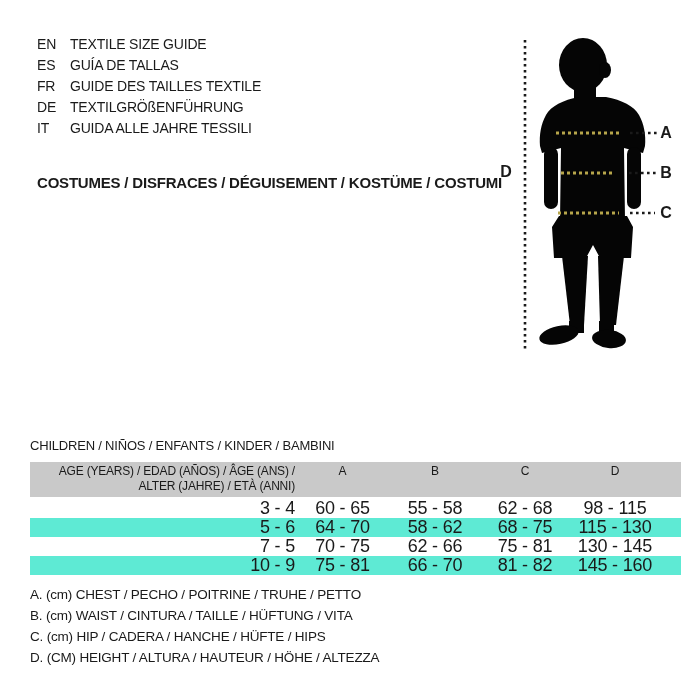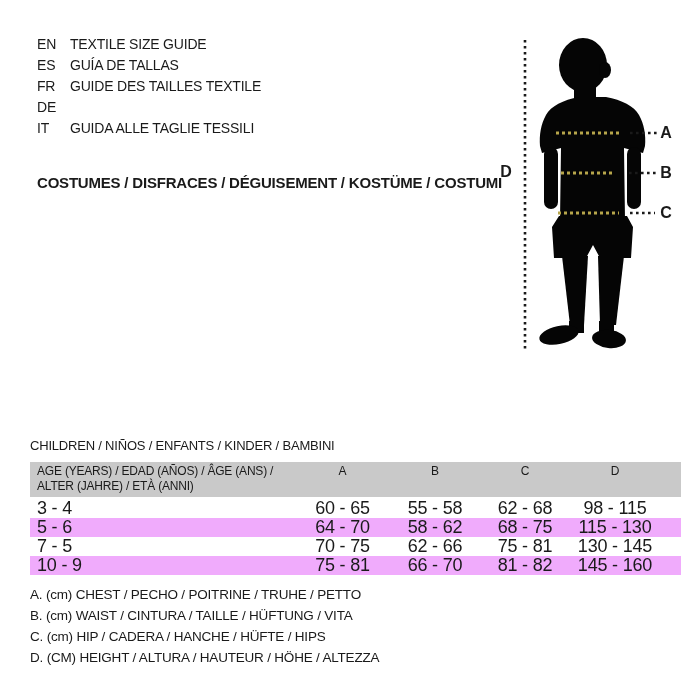--- a/index.html
+++ b/index.html
@@ -24,25 +24,25 @@
   .m-a{left:161px;top:99px;}
   .m-b{left:161px;top:139px;}
   .m-c{left:161px;top:179px;}
   .m-d{left:1px;top:138px;}
 
   
   .children-title{left:21px;top:438px;font-size:13px;line-height:16px;white-space:nowrap;}
   .size-table{left:21px;top:462px;width:651px;}
   .t-header{display:flex;background:#c9c9c9;border-bottom:2px solid #ffffff;
             padding-top:2px;padding-bottom:3px;font-size:12px;line-height:15px;}
-  .col-age{width:265px;padding-left:7px;box-sizing:border-box;}
+  .col-age{width:265px;padding-left:7px;box-sizing:border-box;text-align:right;}
   .colm{width:95px;text-align:center;}
   .colm2{width:90px;text-align:center;}
   .t-row{display:flex;height:19px;line-height:19px;font-size:18px;}
-  .t-row.alt{background:#f0abfc;}
+  .t-row.alt{background:#5eead4;}
 
   
   .legend{left:21px;top:584px;}
   .legend-line{height:21px;line-height:21px;font-size:13.5px;white-space:nowrap;}
 </style>
 </head>
 <body>
 
 <div class="abs lang-list">
   <div class="lang-row">
@@ -52,24 +52,25 @@
   <div class="lang-row">
     <span class="lang-code">ES</span>
     <span class="lang-label">GUÍA DE TALLAS</span>
   </div>
   <div class="lang-row">
     <span class="lang-code">FR</span>
     <span class="lang-label">GUIDE DES TAILLES TEXTILE</span>
   </div>
   <div class="lang-row">
     <span class="lang-code">DE</span>
+    <span class="lang-label">TEXTILGRÖßENFÜHRUNG</span>
   </div>
   <div class="lang-row">
     <span class="lang-code">IT</span>
-    <span class="lang-label">GUIDA ALLE TAGLIE TESSILI</span>
+    <span class="lang-label">GUIDA ALLE JAHRE TESSILI</span>
   </div>
 </div>
 
 <div class="abs category-title">COSTUMES / DISFRACES / DÉGUISEMENT / KOSTÜME / COSTUMI</div>
 
 <div class="abs figure">
   <svg width="214" height="335" viewBox="0 0 214 335">
 
     <line x1="30" y1="15" x2="30" y2="325" stroke="#1a1a1a" stroke-width="2.6" stroke-dasharray="2.6 3.4"></line>
 

